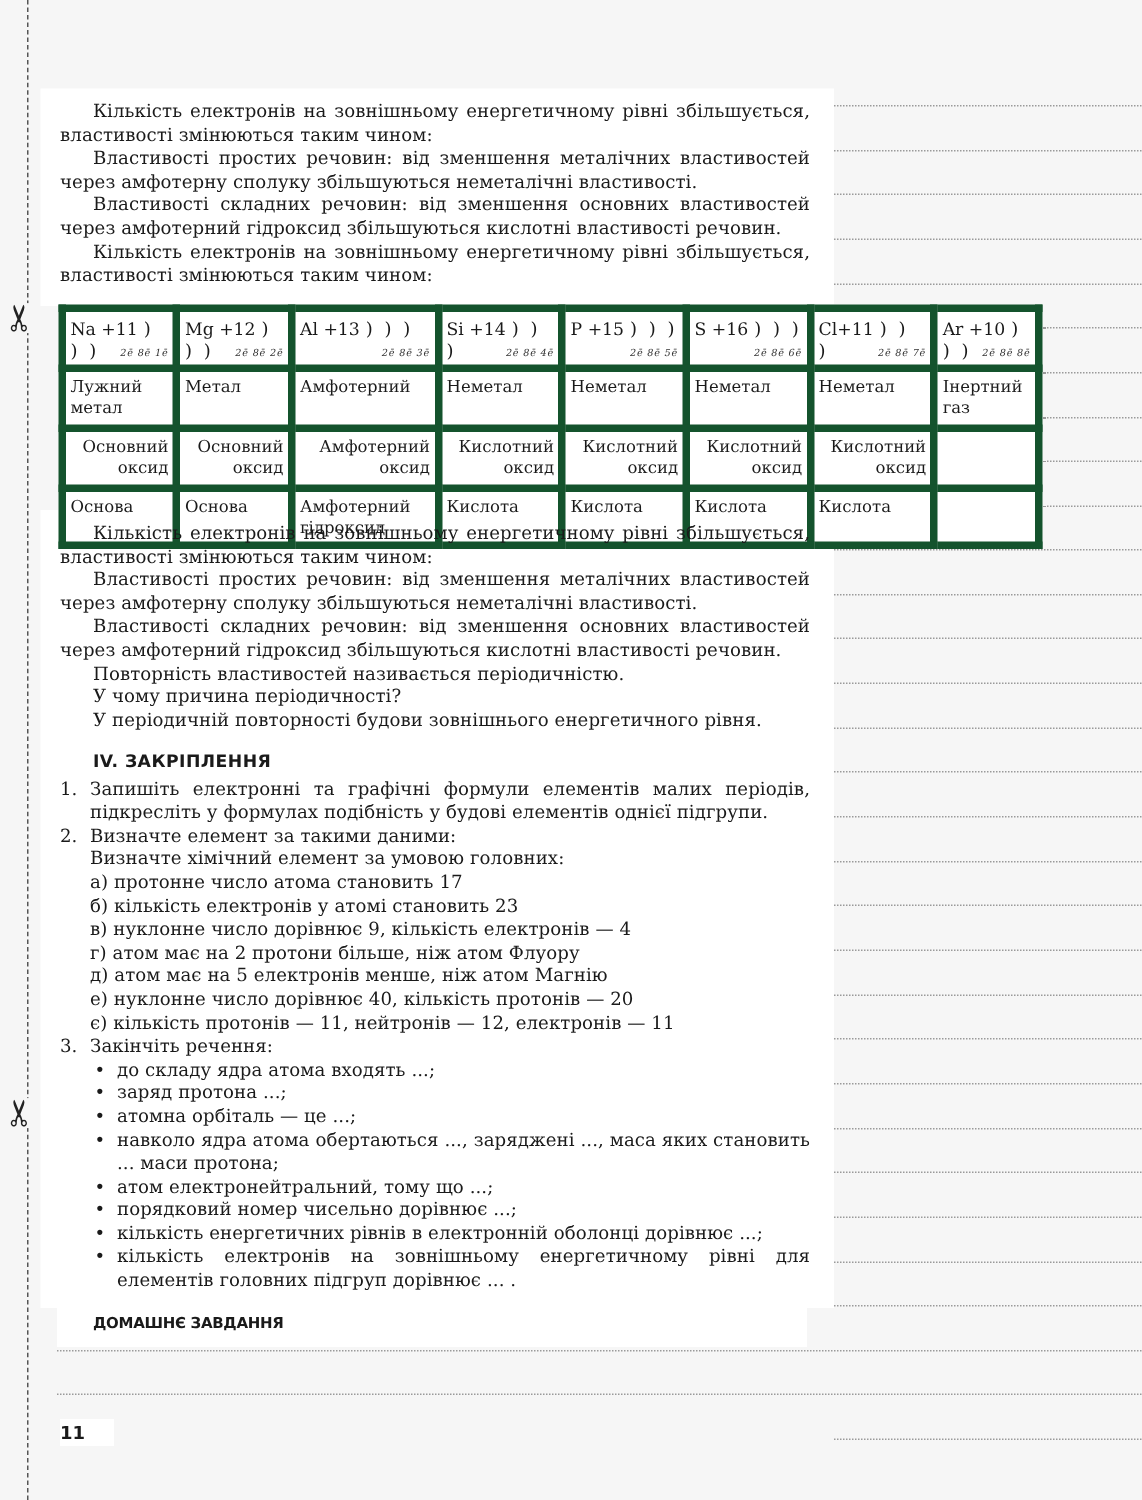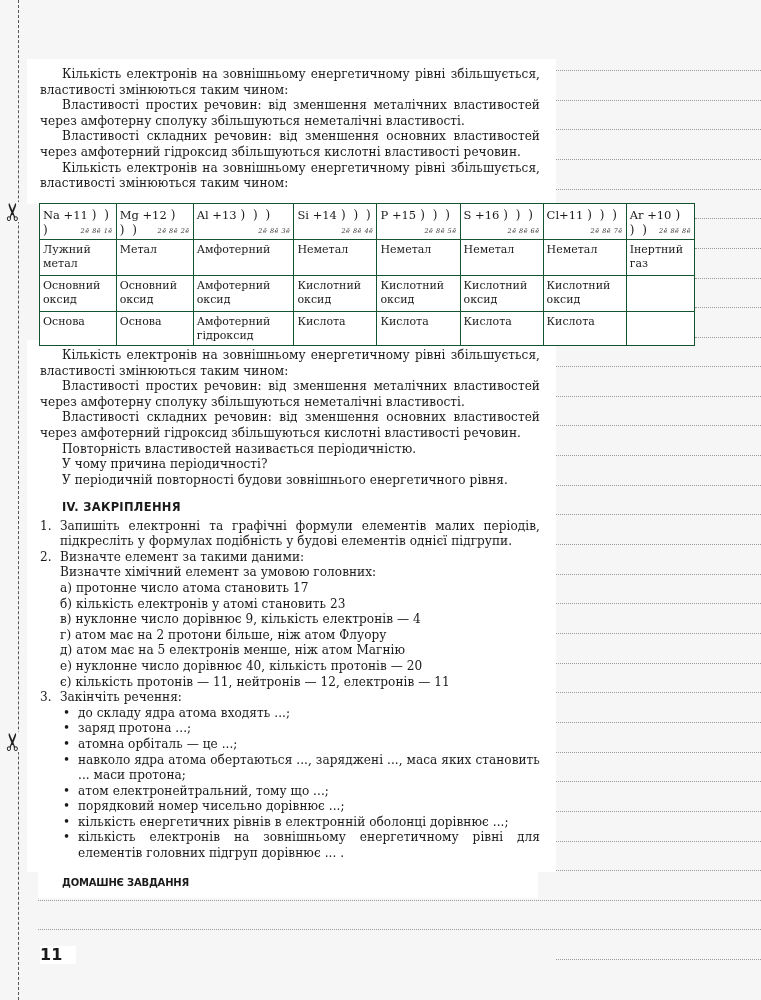--- a/index.html
+++ b/index.html
@@ -29,25 +29,25 @@
       font-size: 12.1px; line-height: 15.6px; letter-spacing: 0.05px;
     }
     .txt p { margin: 0; text-align: justify; text-align-last: left; }
     .txt p.ind { text-indent: 22px; }
     table.elements {
       position: absolute; left: 39px; top: 203px; width: 656px;
       border-collapse: collapse; background: #fff;
       font-size: 11px; line-height: 14px;
     }
     table.elements td {
-      border: 1px solid #14532d; vertical-align: top; padding: 3px 3px 2px 3px;
+      border: 5px solid #14532d; vertical-align: top; padding: 3px 3px 2px 3px;
     }
     table.elements tr.head td { height: 24px; padding-top: 4px; padding-bottom: 1px; position: relative; }
     table.elements tr.r1 td { height: 30px; }
-    table.elements tr.r2 td { height: 30px; }
+    table.elements tr.r2 td { height: 30px; text-align: right; }
     table.elements tr.r3 td { height: 28px; }
     .sym { font-size: 11.5px; white-space: nowrap; }
     .shells { font-size: 12px; letter-spacing: 2px; margin-left: 4px; }
     .conf {
       position: absolute; right: 3px; bottom: 1px; font-size: 6.5px; font-style: italic;
       letter-spacing: 0.5px; color: #333; text-align: center;
     }
     .section-title {
       font-family: "DejaVu Sans", sans-serif; font-weight: bold; font-size: 11.5px;
       letter-spacing: 0.3px;
@@ -58,21 +58,21 @@
     ul.bul { list-style: none; margin: 0; padding: 0 0 0 20px; }
     ul.bul li { position: relative; padding-left: 18px; text-align: justify; }
     ul.bul li::before { content: "\2022"; position: absolute; left: 3px; top: 0; font-size: 12px; }
     .hw {
       position: absolute; left: 62px; top: 877px;
       font-family: "DejaVu Sans", sans-serif; font-weight: bold; font-size: 10px;
       letter-spacing: -0.2px;
     }
     .pagenum {
       position: absolute; left: 40px; top: 946px; width: 36px; height: 18px; background: #fff;
-      font-family: "DejaVu Sans", sans-serif; font-weight: bold; font-size: 16px; line-height: 18px;
+      font-family: "DejaVu Sans", sans-serif; font-weight: bold; font-size: 12px; line-height: 18px;
     }
   </style>
 </head>
 <body>
 
 <div class="cutline"></div>
 <div class="scissors" style="top:200px;">✂</div>
 <div class="scissors" style="top:730px;">✂</div>
 
 <div>

